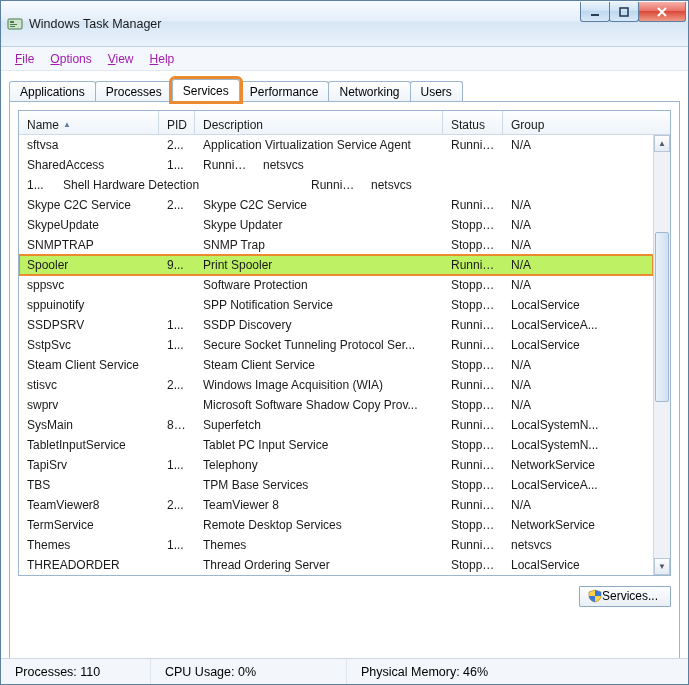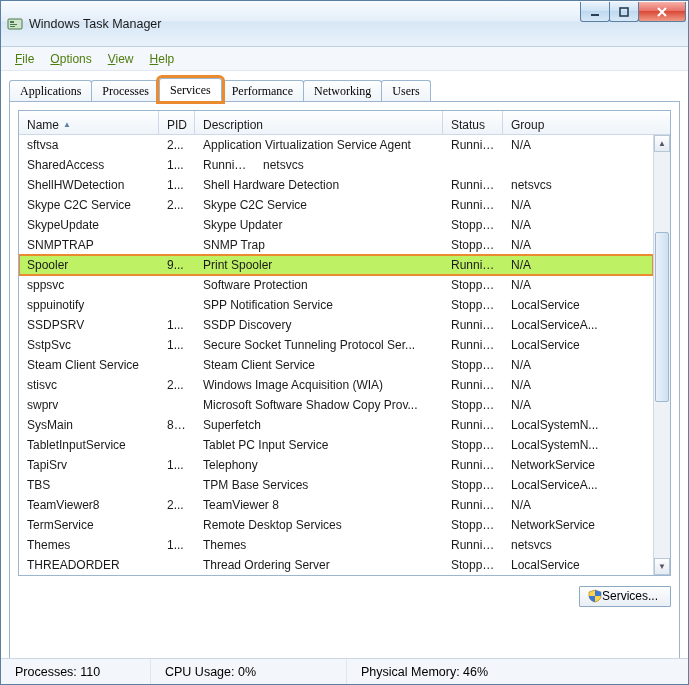--- a/index.html
+++ b/index.html
@@ -35,26 +35,26 @@
   .winbtn.close {
     background:linear-gradient(#f6b0a8,#e9746a 45%,#d94434 46%,#ef9a86);
     width:48px;
   }
   .winbtn svg{display:block}
   
   .menubar {
     height:24px; display:flex; align-items:center; gap:4px;
     padding:0 8px; background:#f4f7fb; border-bottom:1px solid #e2e8ef;
   }
-  .menuitem { padding:2px 6px; color:#4d7c0f; }
+  .menuitem { padding:2px 6px; color:#a21caf; }
   .menuitem .ul { text-decoration:underline; }
   
   .client { padding:6px 8px 0 8px; }
   
-  .tabstrip { display:flex; align-items:flex-end; height:24px; position:relative;font-family:Liberation Serif, serif; }
+  .tabstrip { display:flex; align-items:flex-end; height:24px; position:relative; }
   .tab {
     padding:3px 10px 3px 10px; border:1px solid #9cb6cf; border-bottom:none;
     background:linear-gradient(#fdfefe,#eef4fa); margin-right:-1px;
     border-top-left-radius:3px;border-top-right-radius:3px;
     font-size:12px; position:relative; top:1px;
   }
   .tab.active {
     background:#fff; z-index:2; padding-top:4px; top:0;
     outline:3px solid #e98b2e; outline-offset:0;
   }
@@ -186,21 +186,20 @@
                 <div class="cell c-stat">Running</div>
                 <div class="cell c-group" style="flex: 1 1 0%;">N/A</div>
               </div>
               <div class="row">
                 <div class="cell c-name">SharedAccess</div>
                 <div class="cell c-pid">1...</div>
                 <div class="cell c-stat">Running</div>
                 <div class="cell c-group" style="flex: 1 1 0%;">netsvcs</div>
               </div>
               <div class="row">
-                <div class="cell c-name">ShellHWDetection</div>
                 <div class="cell c-pid">1...</div>
                 <div class="cell c-desc">Shell Hardware Detection</div>
                 <div class="cell c-stat">Running</div>
                 <div class="cell c-group" style="flex: 1 1 0%;">netsvcs</div>
               </div>
               <div class="row">
                 <div class="cell c-name">Skype C2C Service</div>
                 <div class="cell c-pid">2...</div>
                 <div class="cell c-desc">Skype C2C Service</div>
                 <div class="cell c-stat">Running</div>

